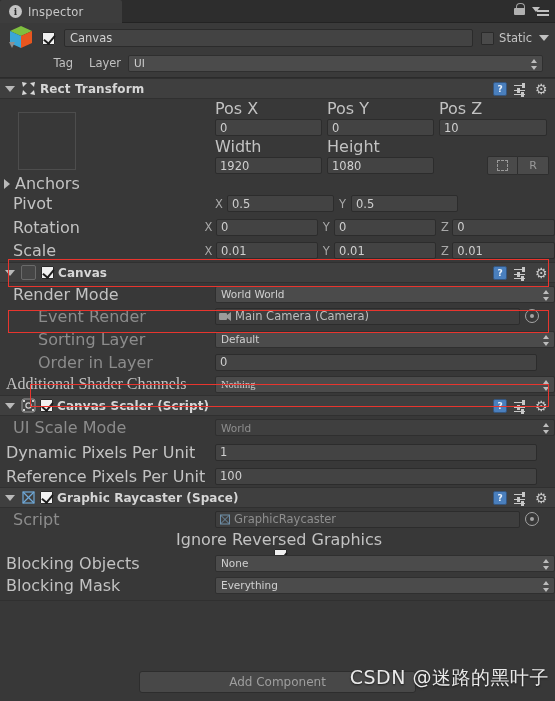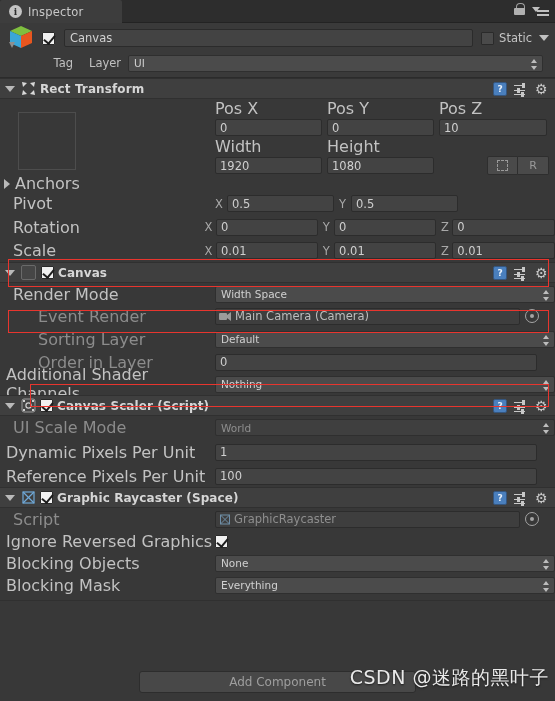--- a/index.html
+++ b/index.html
@@ -312,21 +312,21 @@
           <b></b>
         </span>
       <span class="gear-ic">⚙</span>
     </span>
   </div>
 
   <div class="body">
     <div class="row" style="height:22px;padding-left:13px;">
       <span class="lab" style="width:202px;">Render Mode</span>
       <span class="popup" style="width:322px;">
-        <span>Width Space</span>
+        <span>World World</span>
         <span class="arrows"></span>
       </span>
     </div>
     <div class="row" style="height:22px;padding-left:13px;">
       <span class="lab dim" style="width:202px;padding-left:25px;">Event Render</span>
       <span class="objfield" style="width:305px;">
         <span style="display:inline-block;width:13px;height:11px;">
           <svg width="13" height="11" viewBox="0 0 13 11">
               <rect x="0" y="2" width="8" height="7" rx="1" fill="#9b9b9b"></rect>
               <polygon points="8,4 12,1 12,10 8,7" fill="#9b9b9b"></polygon>
@@ -340,21 +340,21 @@
       <span class="lab dim" style="width:202px;padding-left:25px;">Sorting Layer</span>
       <span class="popup" style="width:322px;">
         <span>Default</span>
         <span class="arrows"></span>
       </span>
     </div>
     <div class="row" style="height:22px;padding-left:13px;">
       <span class="lab dim" style="width:202px;padding-left:25px;">Order in Layer</span>
       <span class="field" style="width:322px;">0</span>
     </div>
-    <div class="row" style="height:22px;padding-left:6px;">
+    <div class="row" style="height:22px;padding-left:6px;font-family:Liberation Serif, serif;">
       <span class="lab" style="width:209px;">Additional Shader Channels</span>
       <span class="popup" style="width:322px;">
         <span>Nothing</span>
         <span class="arrows"></span>
       </span>
     </div>
   </div>
 
   <div class="comp-head">
     <span class="foldout"></span>
@@ -435,21 +435,21 @@
           <svg width="12" height="11" viewBox="0 0 12 11">
             <rect x="1.5" y="1" width="9" height="9" fill="none" stroke="#6f8fa8" stroke-width="1"></rect>
             <line x1="1.5" y1="1" x2="10.5" y2="10" stroke="#6f8fa8" stroke-width="1"></line>
             <line x1="10.5" y1="1" x2="1.5" y2="10" stroke="#6f8fa8" stroke-width="1"></line>
           </svg>
         </span>
         <span>GraphicRaycaster</span>
       </span>
       <span class="sel-dot" style="margin-left:5px;"></span>
     </div>
-    <div class="row" style="height:22px;padding-left:6px;">
+    <div class="row" style="height:22px;padding-left:6px;flex-direction:column;">
       <span class="lab" style="width:209px;">Ignore Reversed Graphics</span>
       <span class="cb checked"></span>
     </div>
     <div class="row" style="height:22px;padding-left:6px;">
       <span class="lab" style="width:209px;">Blocking Objects</span>
       <span class="popup" style="width:322px;">
         <span>None</span>
         <span class="arrows"></span>
       </span>
     </div>

